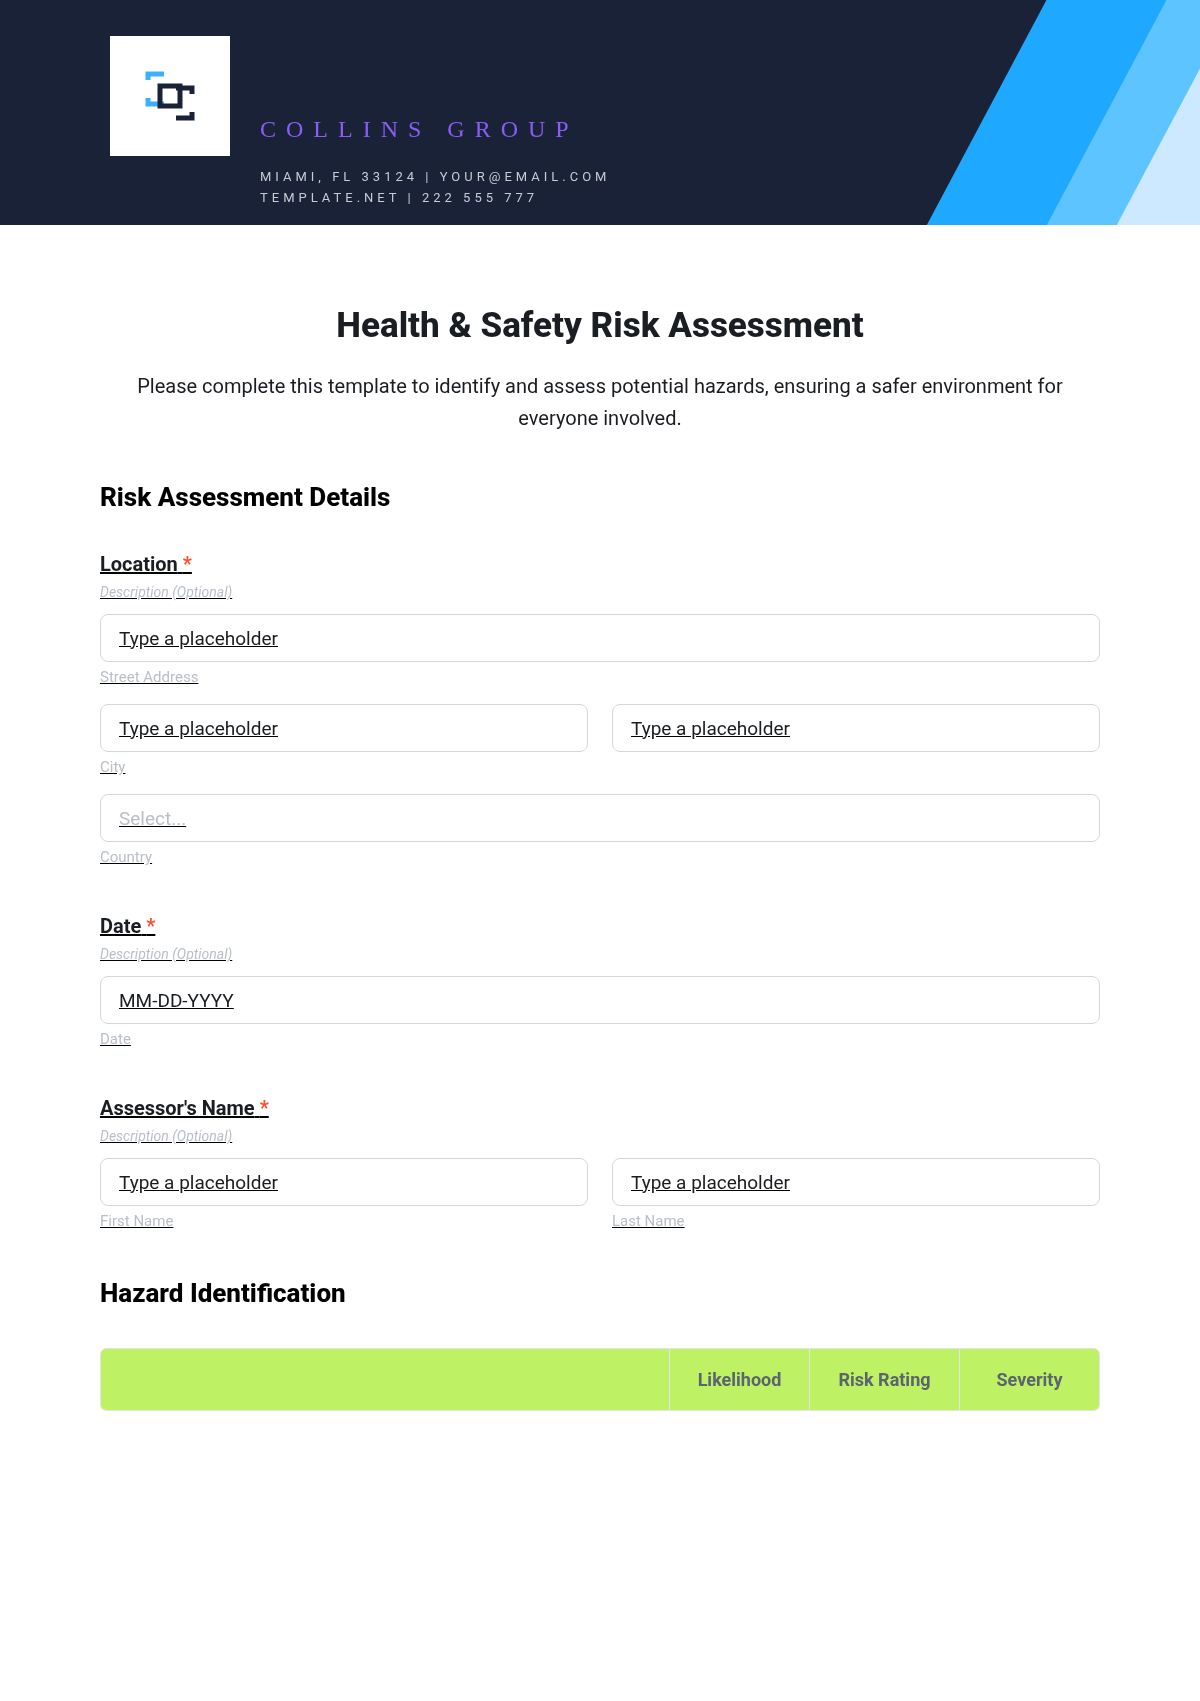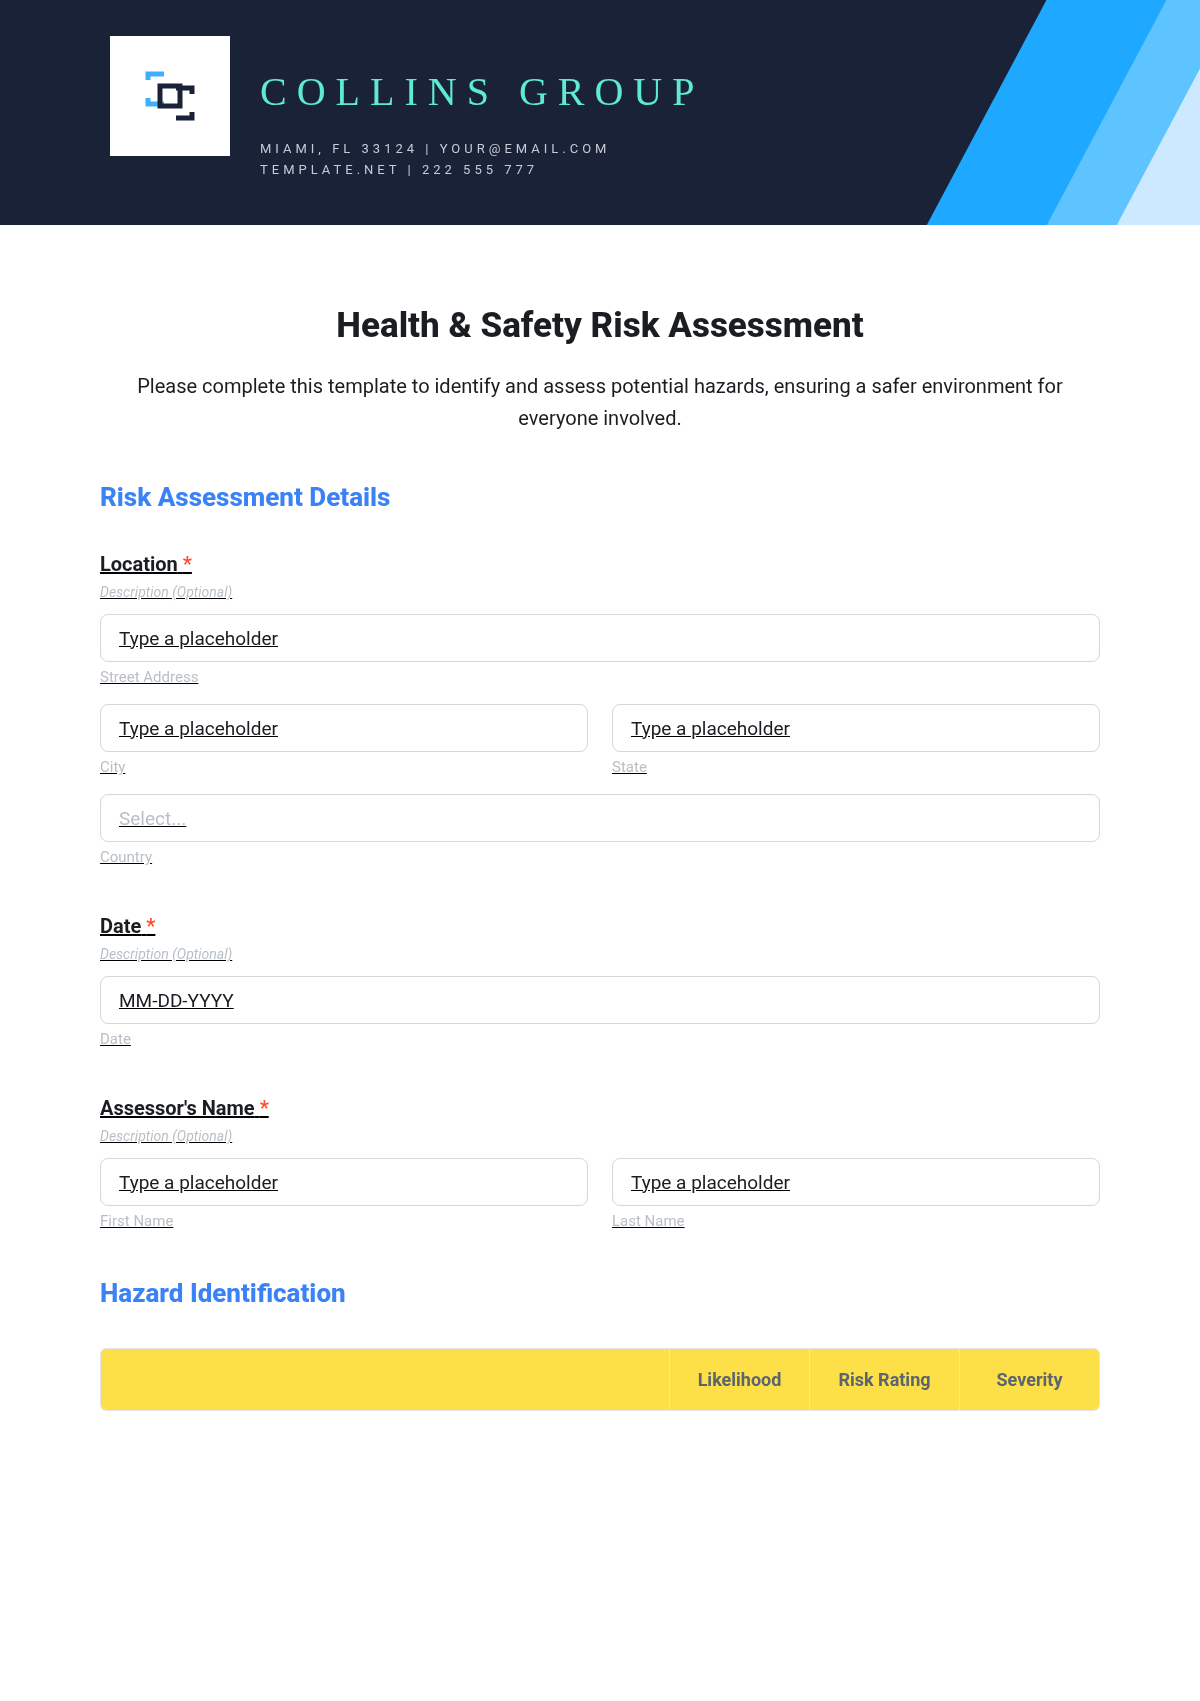--- a/index.html
+++ b/index.html
@@ -6,38 +6,38 @@
 body { font-family: -apple-system, BlinkMacSystemFont, "Segoe UI", Roboto, Helvetica, Arial, sans-serif; background: #fff; width: 1200px; }
 .header-banner { position: relative; height: 225px; background: #1a2238; overflow: hidden; }
 .diagonal-stripes { position: absolute; right: 0; top: 0; height: 100%; width: 500px; }
 .stripe { position: absolute; top: -50px; height: 350px; transform: skewX(-28deg); }
 .stripe1 { right: -80px; width: 140px; background: #cce9ff; }
 .stripe2 { right: 30px; width: 90px; background: #5ec4ff; }
 .stripe3 { right: 100px; width: 120px; background: #1ea8ff; }
 .logo-box { position: absolute; left: 110px; top: 36px; width: 120px; height: 120px; background: #fff; display: flex; align-items: center; justify-content: center; }
 .logo-svg { width: 60px; height: 60px; }
 .header-text { position: absolute; left: 260px; top: 68px; color: #e0e2e8; }
-.company-name { font-size: 40px; letter-spacing: 10px; font-weight: 300; color: #5eead4; font-family: Georgia, serif; margin-bottom: 24px; }
+.company-name { font-size: 24px; letter-spacing: 10px; font-weight: 300; color: #8b5cf6; font-family: Georgia, serif; margin-bottom: 24px; margin-top: 48px; }
 .contact-line { font-size: 13px; letter-spacing: 4px; color: #c8cad4; line-height: 1.6; }
 .content { padding: 80px 100px 40px 100px; }
 .main-title { font-size: 35px; font-weight: 800; text-align: center; color: #1a1d21; margin-bottom: 24px; }
 .intro { font-size: 20px; text-align: center; color: #1a1d21; line-height: 1.6; margin-bottom: 48px; }
-.section-title { font-size: 26px; font-weight: 800; color: #3b82f6; margin-bottom: 40px; }
+.section-title { font-size: 26px; font-weight: 800; color: #000000; margin-bottom: 40px; }
 .field-group { margin-bottom: 48px; text-decoration: underline; }
 .field-label { font-size: 20px; font-weight: 700; color: #1a1d21; margin-bottom: 8px; }
 .required { color: #ff4d2d; }
 .field-desc { font-size: 14px; font-style: italic; color: #b8bfc7; margin-bottom: 14px; }
 .input-box { width: 100%; height: 48px; border: 1px solid #d4d8de; border-radius: 8px; padding: 6px 18px; font-size: 19px; color: #1a1d21; background: #fff; display: flex; align-items: center; overflow: hidden; }
 .input-box.select { color: #b8bfc7; }
 .sub-label { font-size: 15px; color: #b8bfc7; margin-top: 6px; }
 .row-2 { display: flex; gap: 24px; }
 .row-2 > div { flex: 1; }
 .field-stack > * + * { margin-top: 18px; }
 .hazard-table { border: 1px solid #e1e4e9; border-radius: 6px; overflow: hidden; }
-.hazard-header { display: flex; background: #fde047; }
+.hazard-header { display: flex; background: #bef264; }
 .hazard-cell-empty { flex: 1; }
 .hazard-cell { width: 140px; padding: 20px 10px; text-align: center; font-size: 18px; font-weight: 700; color: #5c6470; border-left: 1px solid #e1e4e9; }
 .hazard-cell.wide { width: 150px; }
 </style>
 </head>
 <body>
 
 <div class="header-banner">
   <div class="diagonal-stripes">
     <div class="stripe stripe1"></div>
@@ -81,21 +81,20 @@
         <div>
           <div class="input-box">
               <span>Type a placeholder</span>
             </div>
           <div class="sub-label">City</div>
         </div>
         <div>
           <div class="input-box">
               <span>Type a placeholder</span>
             </div>
-          <div class="sub-label">State</div>
         </div>
       </div>
       <div>
         <div class="input-box select">
             <span>Select...</span>
           </div>
         <div class="sub-label">Country</div>
       </div>
     </div>
   </div>

